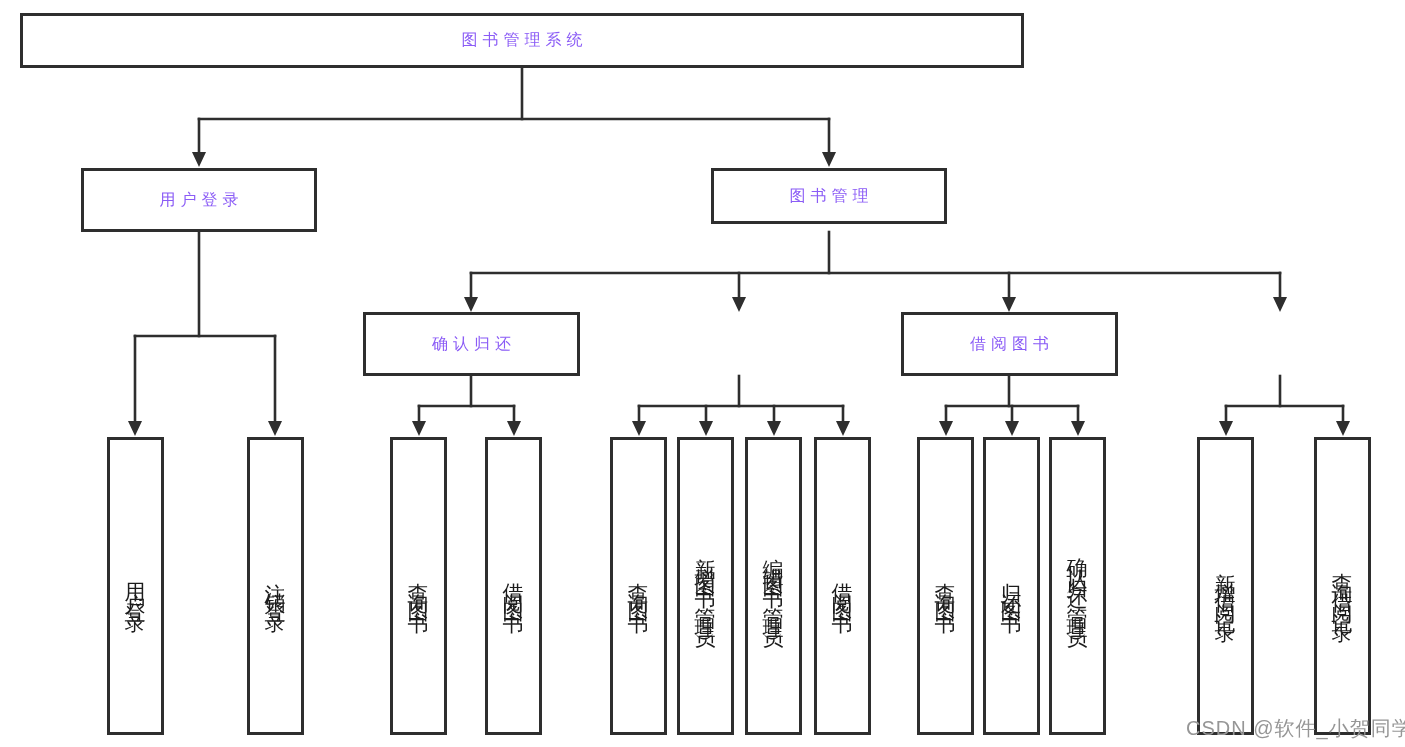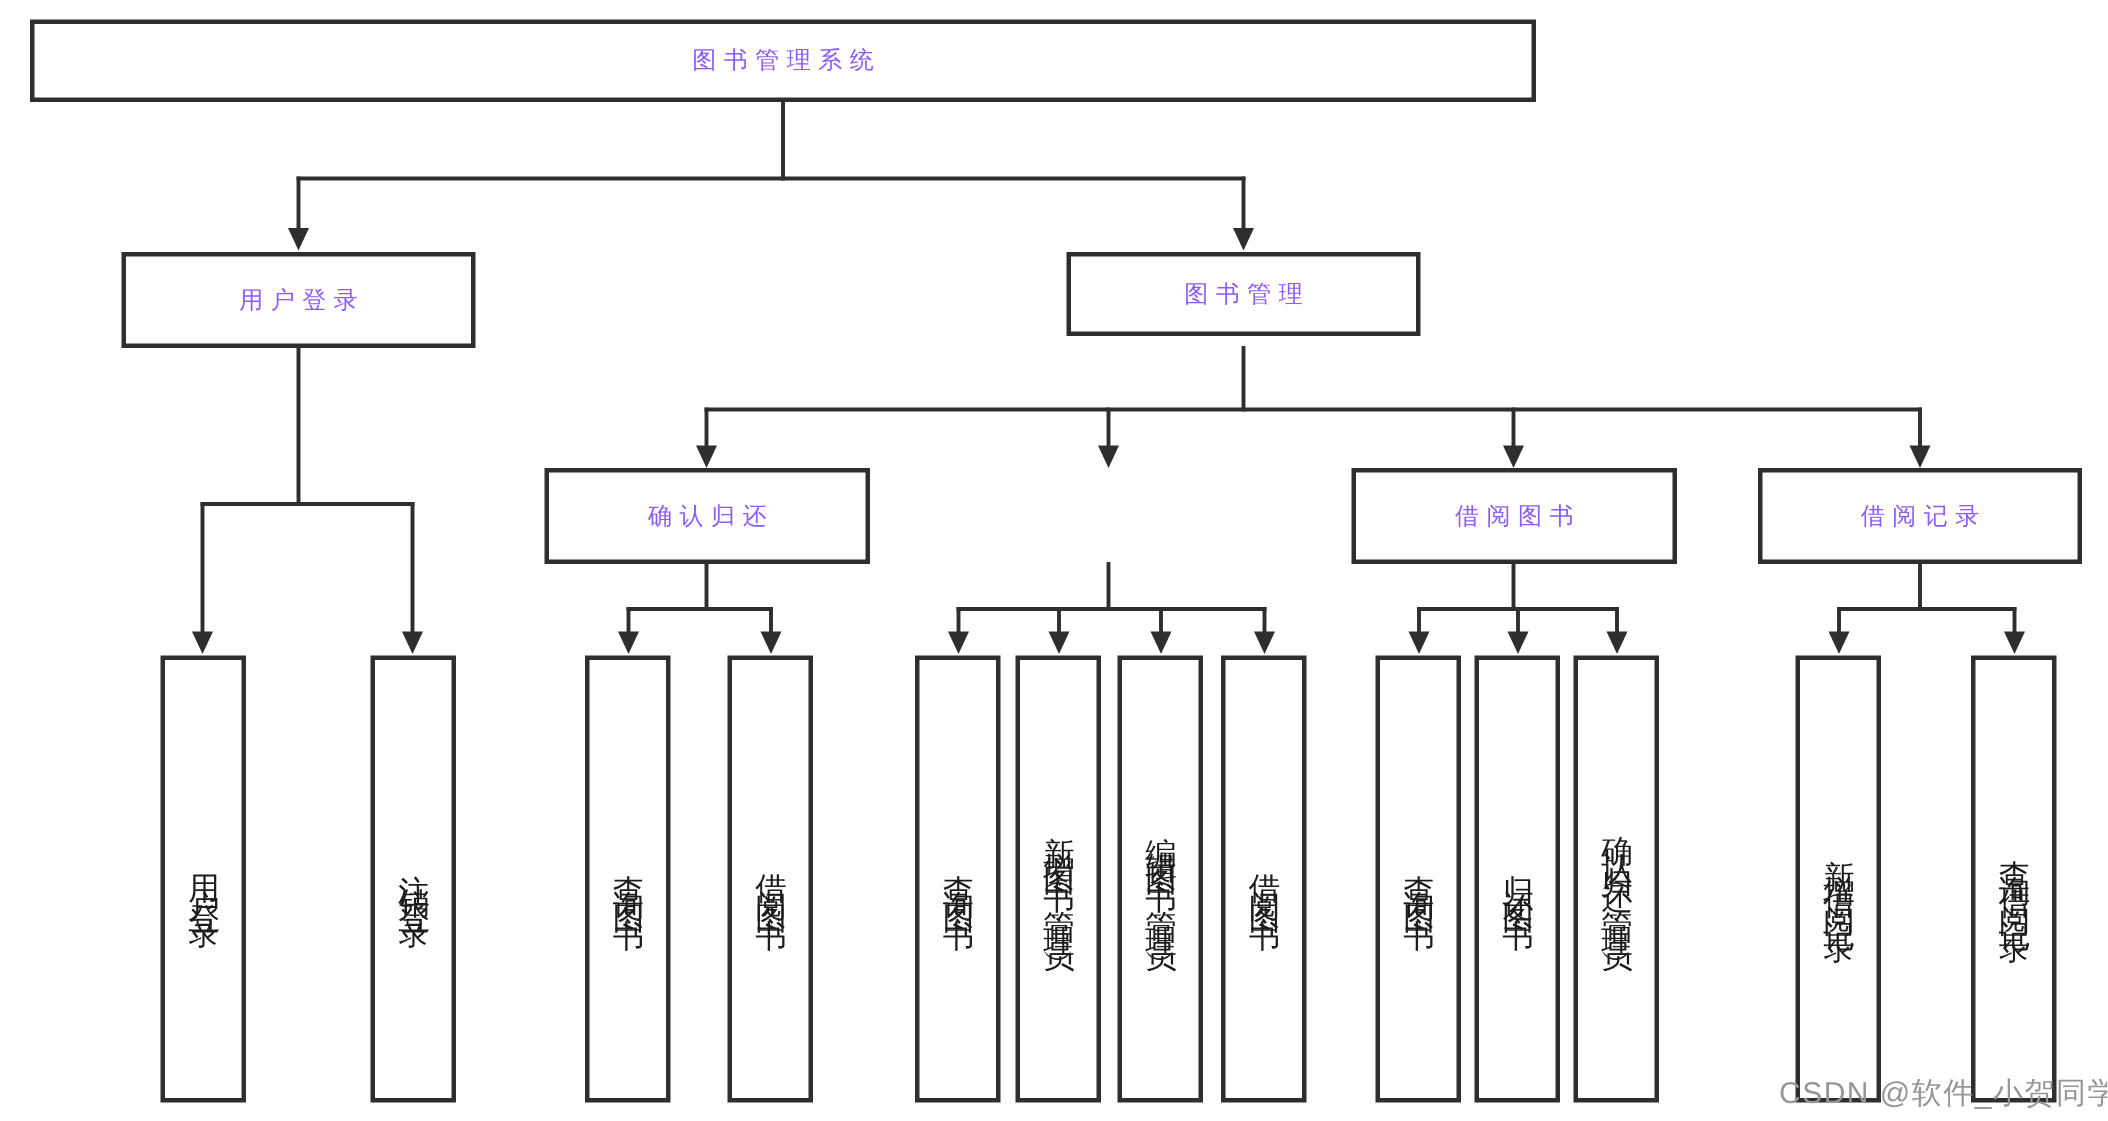--- a/index.html
+++ b/index.html
@@ -168,21 +168,20 @@
     </g>
   </svg>
 
   <div class="node" id="b-root">图书管理系统</div>
 
   <div class="node" id="b-l2-0">用户登录</div>
   <div class="node" id="b-l2-1">图书管理</div>
 
   <div class="node" id="b-l3-0">确认归还</div>
   <div class="node" id="b-l3-2">借阅图书</div>
-  <div class="node" id="b-l3-3">借阅记录</div>
 
   <div class="leaf" id="lf-g1-0">
     <span>用户登录</span>
   </div>
   <div class="leaf" id="lf-g1-1">
     <span>注销登录</span>
   </div>
 
   <div class="leaf" id="lf-g2-0">
     <span>查询图书</span>

